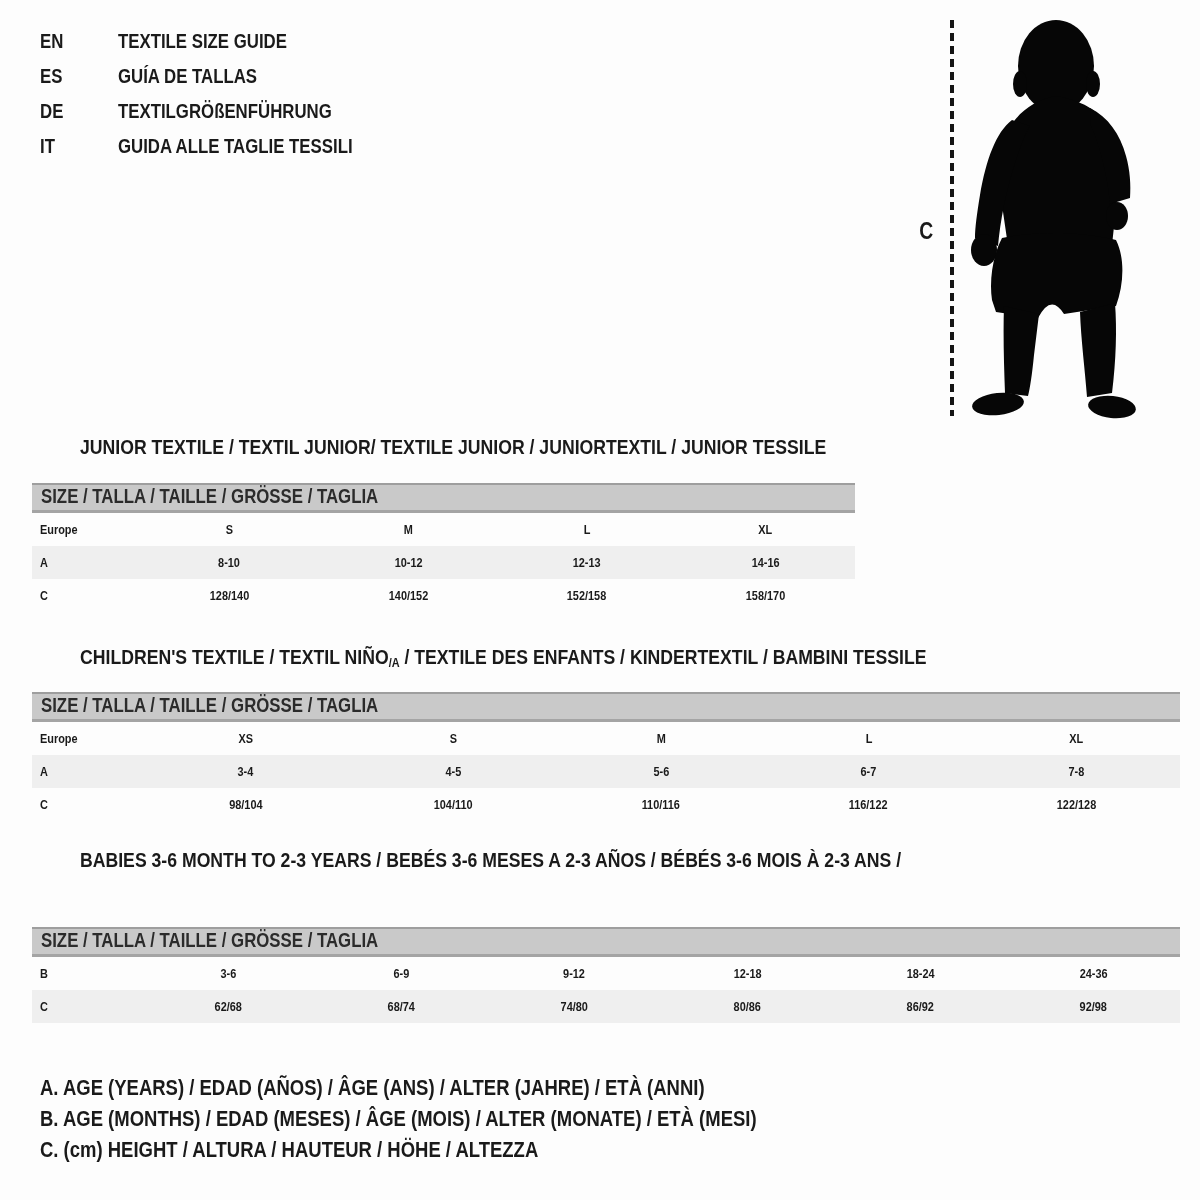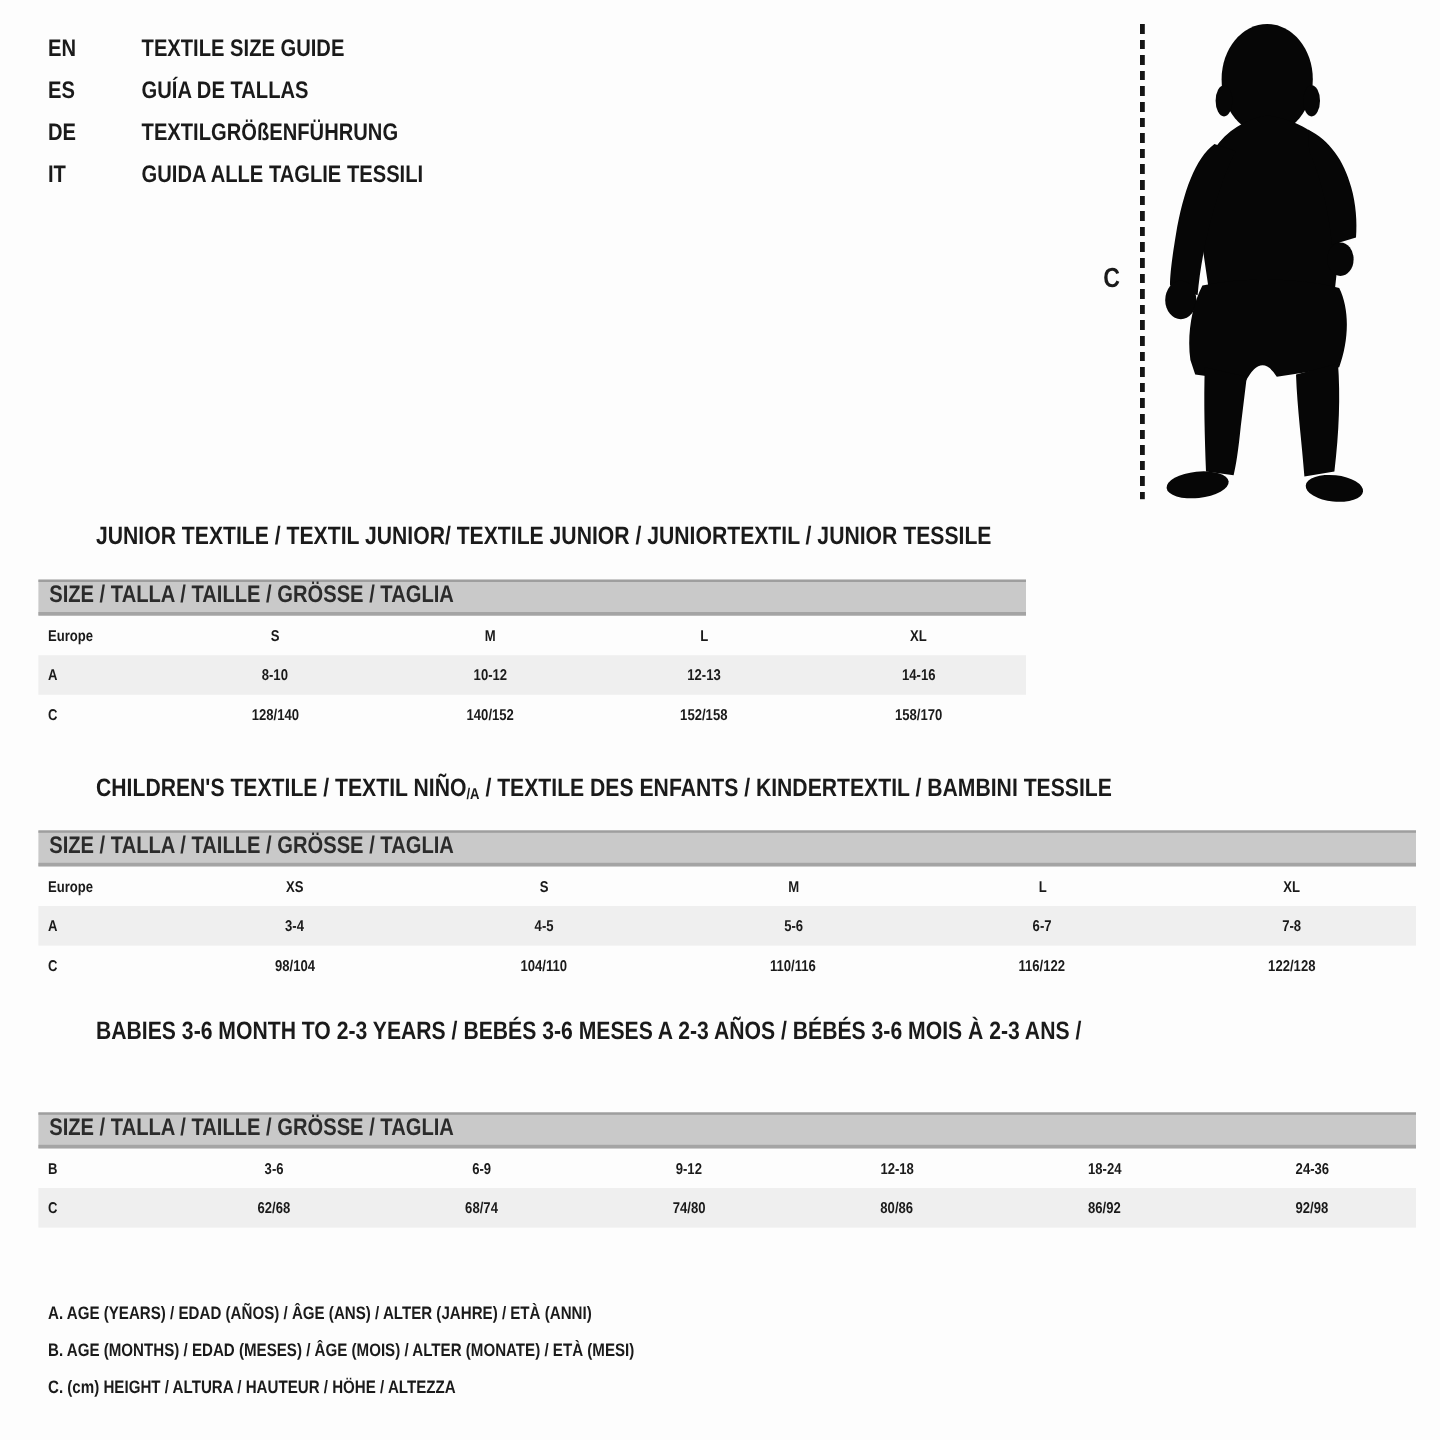--- a/index.html
+++ b/index.html
@@ -42,21 +42,21 @@
   .trow { display:grid; height:33px; align-items:center; font-size:13px; }
   .t-junior .trow   { grid-template-columns:108px repeat(4,1fr); }
   .t-children .trow { grid-template-columns:110px repeat(5,1fr); }
   .t-babies .trow   { grid-template-columns:110px repeat(6,1fr); }
   .shaded { background:#efefef; }
   .tc { text-align:center; }
   .tl { text-align:left; padding-left:8px; }
 
   
   .legend { position:absolute; left:40px; top:1072px; }
-  .legend-row { height:31px; display:flex; align-items:flex-end; font-size:15px; }
+  .legend-row { height:31px; display:flex; align-items:center; font-size:22px; }
 </style>
 </head>
 <body>
 
 <div class="canvas">
 
   <div class="lang-block">
     <div class="lang-row">
       <span class="lang-code"><span class="cl">EN</span></span>
       <span class="cl">TEXTILE SIZE GUIDE</span>

